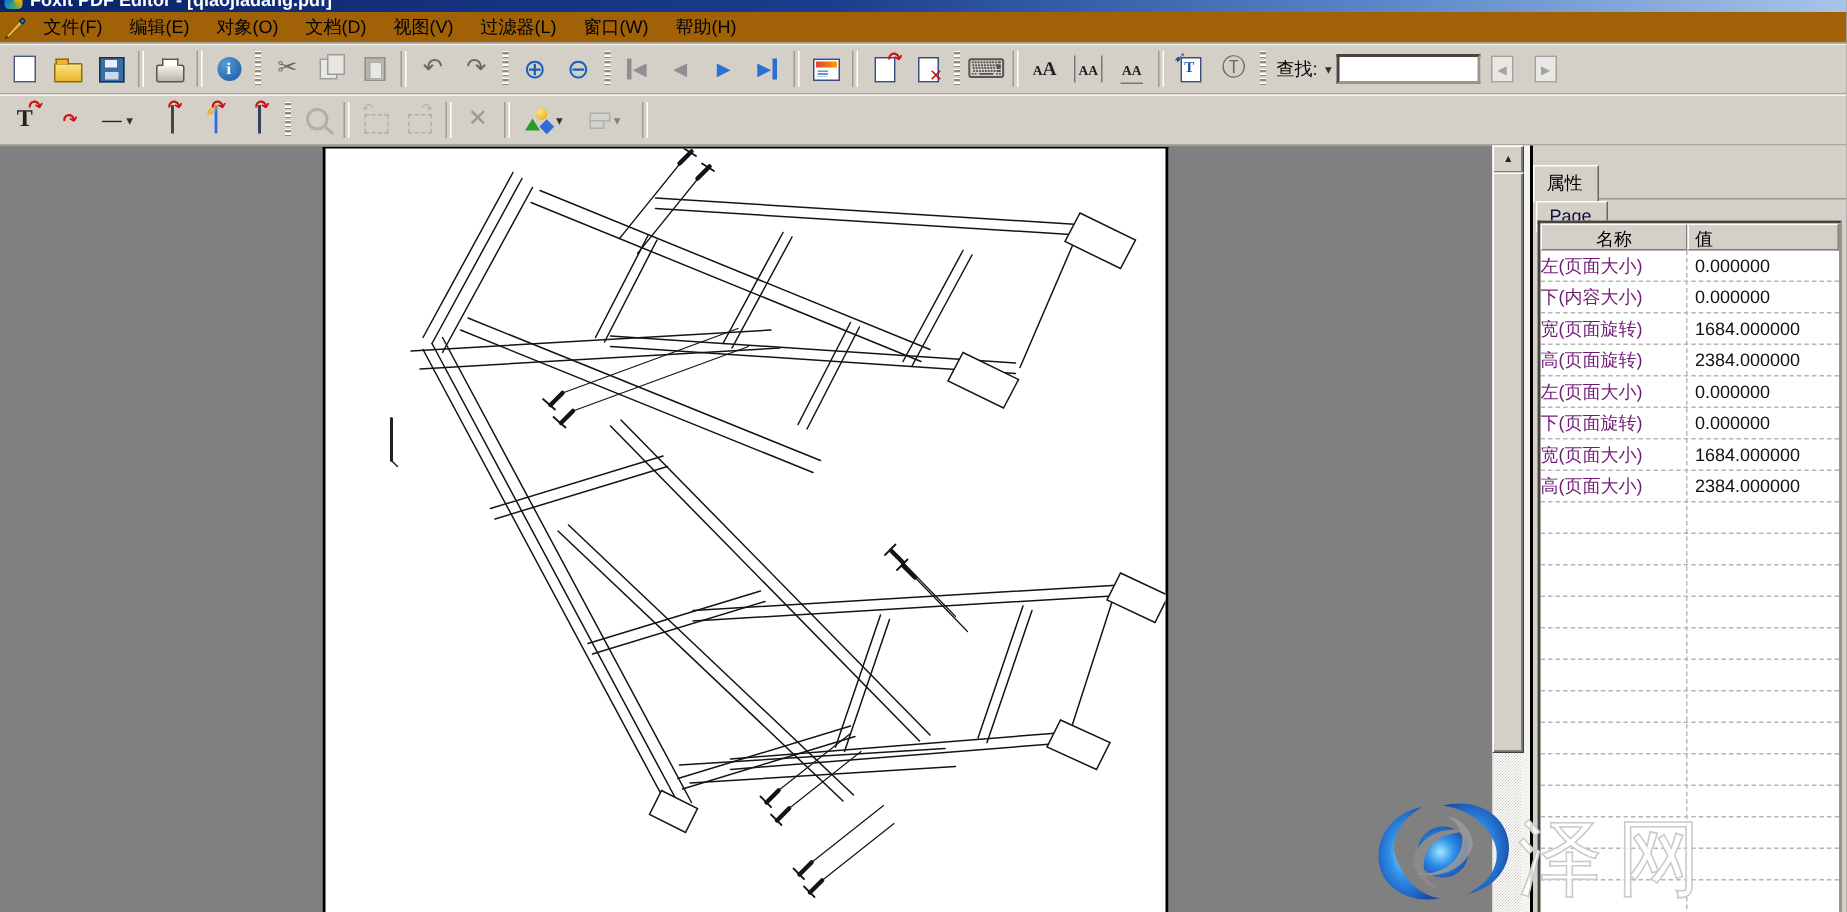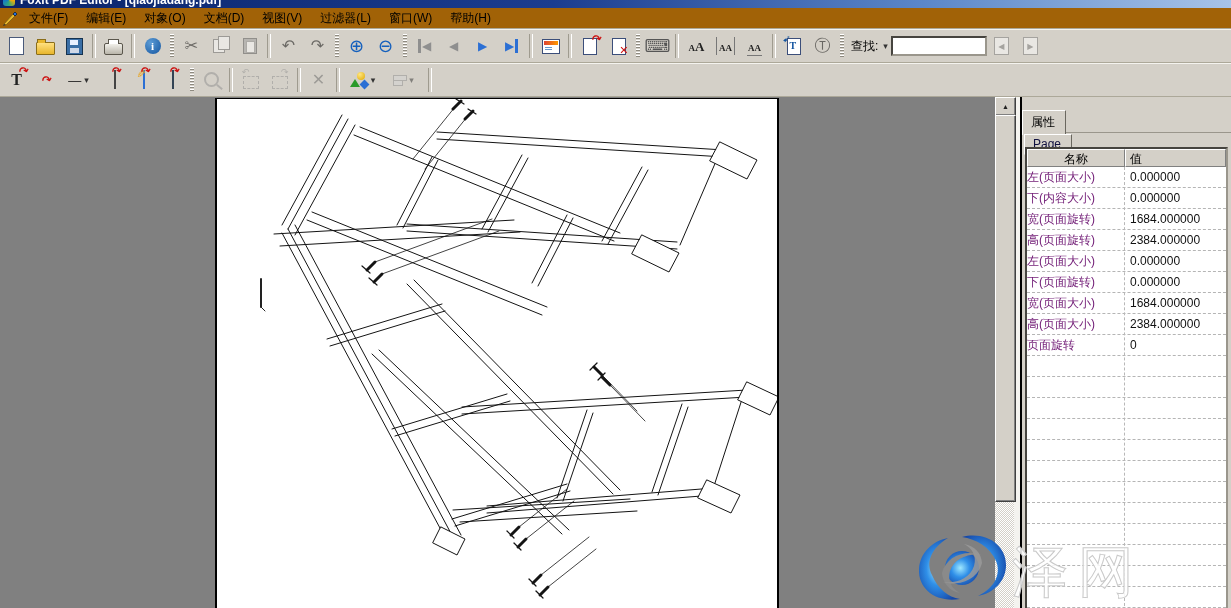--- a/index.html
+++ b/index.html
@@ -480,24 +480,20 @@
             <div class="pc-v">0.000000</div>
           </div>
         <div class="prow">
             <div class="pc-n">宽(页面大小)</div>
             <div class="pc-v">1684.000000</div>
           </div>
         <div class="prow">
             <div class="pc-n">高(页面大小)</div>
             <div class="pc-v">2384.000000</div>
           </div>
-        <div class="prow">
-            <div class="pc-n">页面旋转</div>
-            <div class="pc-v">0</div>
-          </div>
         <div id="fillerRows">
             <div class="prow empty"></div>
             <div class="prow empty"></div>
             <div class="prow empty"></div>
             <div class="prow empty"></div>
             <div class="prow empty"></div>
             <div class="prow empty"></div>
             <div class="prow empty"></div>
             <div class="prow empty"></div>
             <div class="prow empty"></div>

